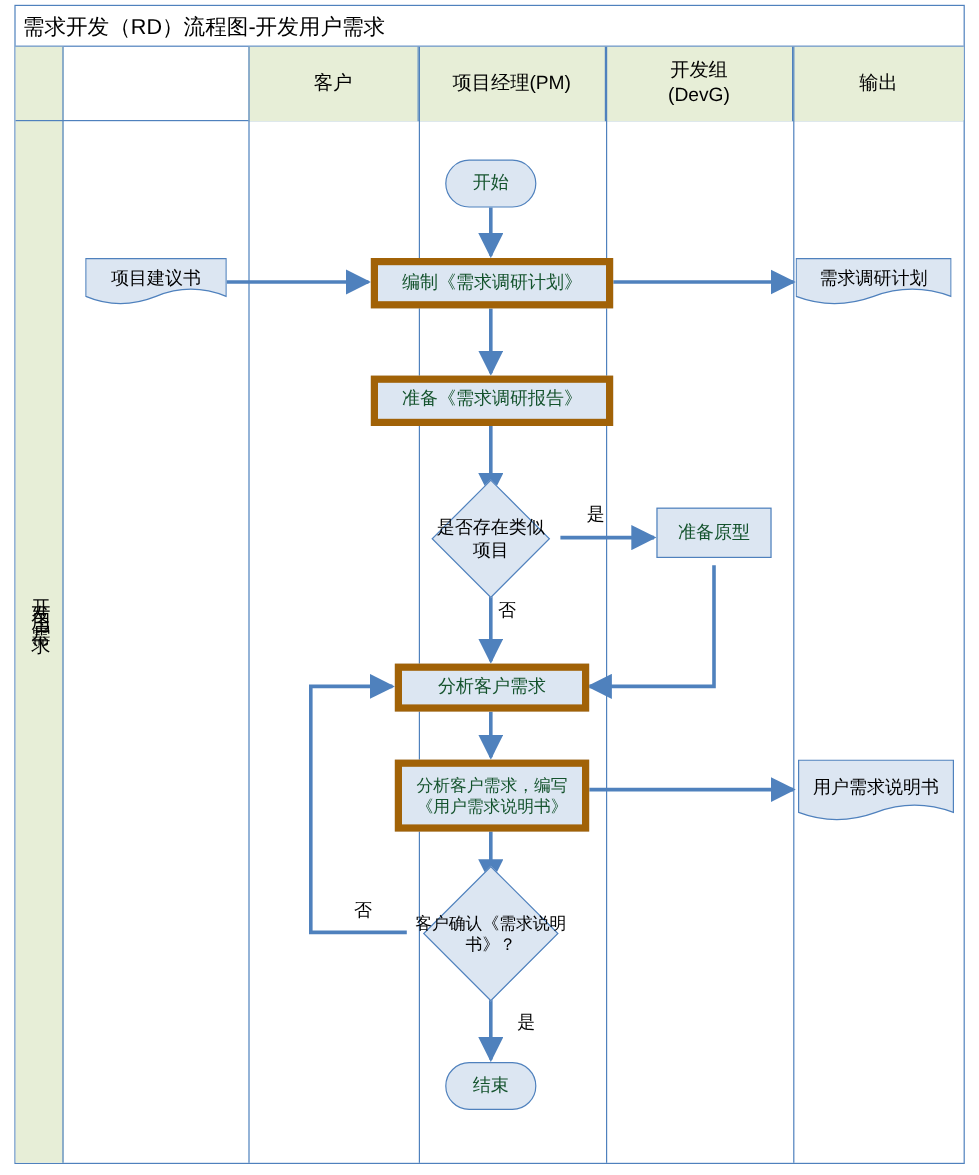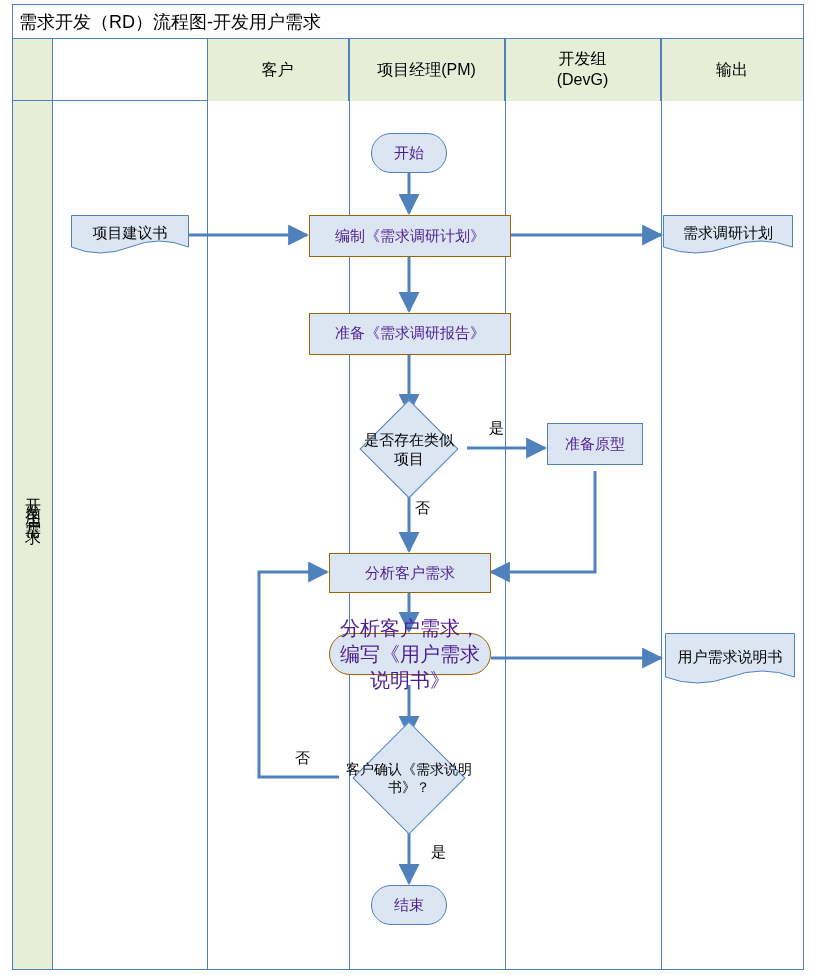--- a/index.html
+++ b/index.html
@@ -96,32 +96,32 @@
 
   
   .node {
     position: absolute;
     box-sizing: border-box;
     display: flex;
     align-items: center;
     justify-content: center;
     text-align: center;
     font-size: 15px;
-    color: #4c1d95;
+    color: #14532d;
     line-height: 1.3;
     padding: 2px 6px;
   }
   .terminator {
     background: #dce6f2;
     border: 1px solid #4f81bd;
     border-radius: 22px;
   }
   .process {
     background: #dce6f2;
-    border: 1px solid #a16207;
+    border: 6px solid #a16207;
   }
   .process-sm {
     background: #dce6f2;
     border: 1px solid #4f81bd;
   }
   .docshape-frame {
     position: absolute;
     box-sizing: border-box;
   }
   .docshape-frame svg { position:absolute; left:0; top:0; }
@@ -254,21 +254,21 @@
 
     <div class="decision" style="left:338px; top:408px; width:116px; height:72px;">
       <div class="rot" style="width:68px; height:68px;"></div>
       <div class="dlabel">是否存在类似项目</div>
     </div>
 
     <div class="node process-sm" style="left:534px; top:418px; width:96px; height:42px;">准备原型</div>
 
     <div class="node process" style="left:316px; top:548px; width:162px; height:40px;">分析客户需求</div>
 
-    <div class="node process" style="left:316px; top:628px; width:162px; height:42px; font-size:20px;border-radius:23px;">分析客户需求，编写《用户需求说明书》</div>
+    <div class="node process" style="left:316px; top:628px; width:162px; height:60px; font-size:14px;">分析客户需求，编写《用户需求说明书》</div>
 
     <div class="docshape-frame" style="left:652px; top:628px; width:130px; height:56px;">
       <svg width="130" height="56" viewBox="0 0 130 56">
         <path d="M0.5 0.5 H129.5 V44 Q97 32 65 44 Q32 56 0.5 44 Z" fill="#dce6f2" stroke="#4f81bd" stroke-width="1"></path>
       </svg>
       <div class="docshape-text">用户需求说明书</div>
     </div>
 
     <div class="decision" style="left:326px; top:732px; width:140px; height:82px;">
       <div class="rot" style="width:78px; height:78px;"></div>

